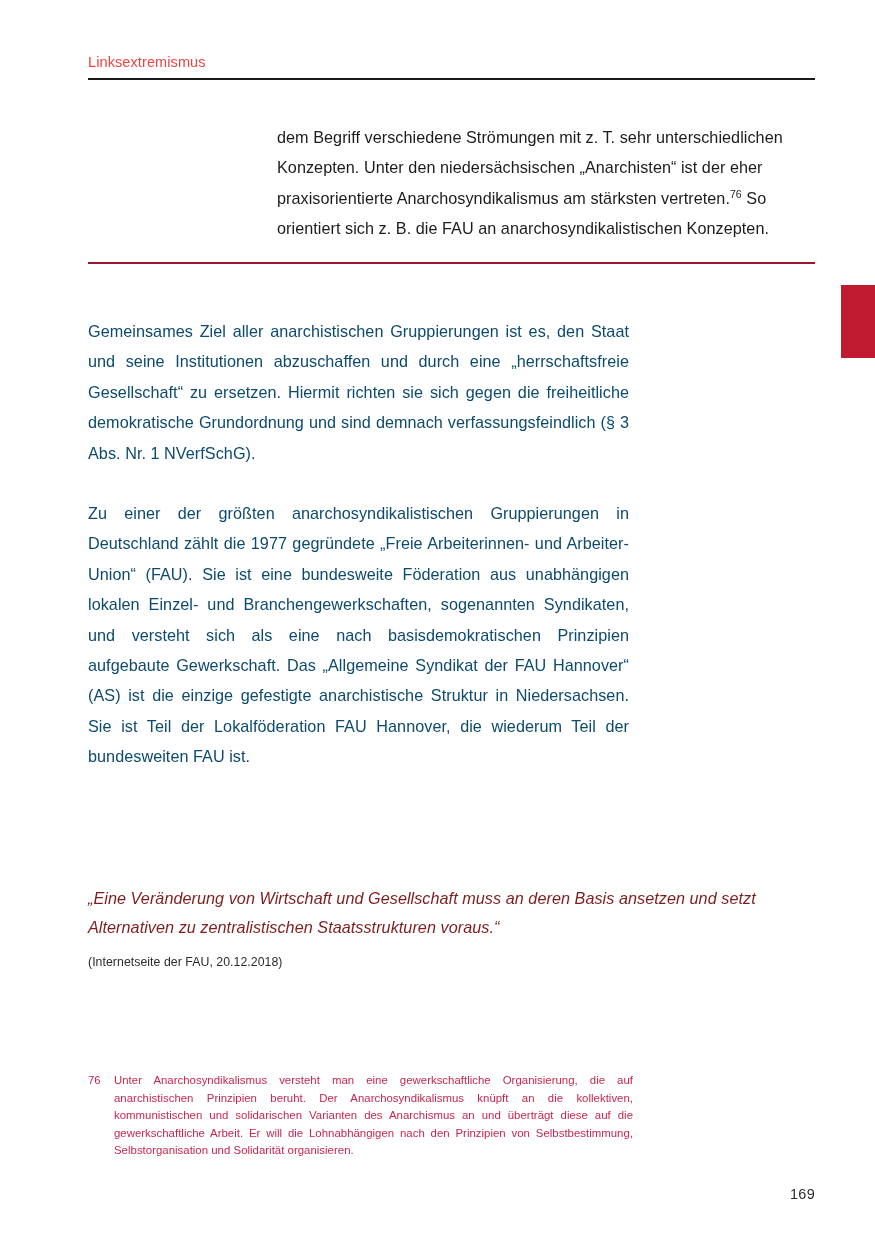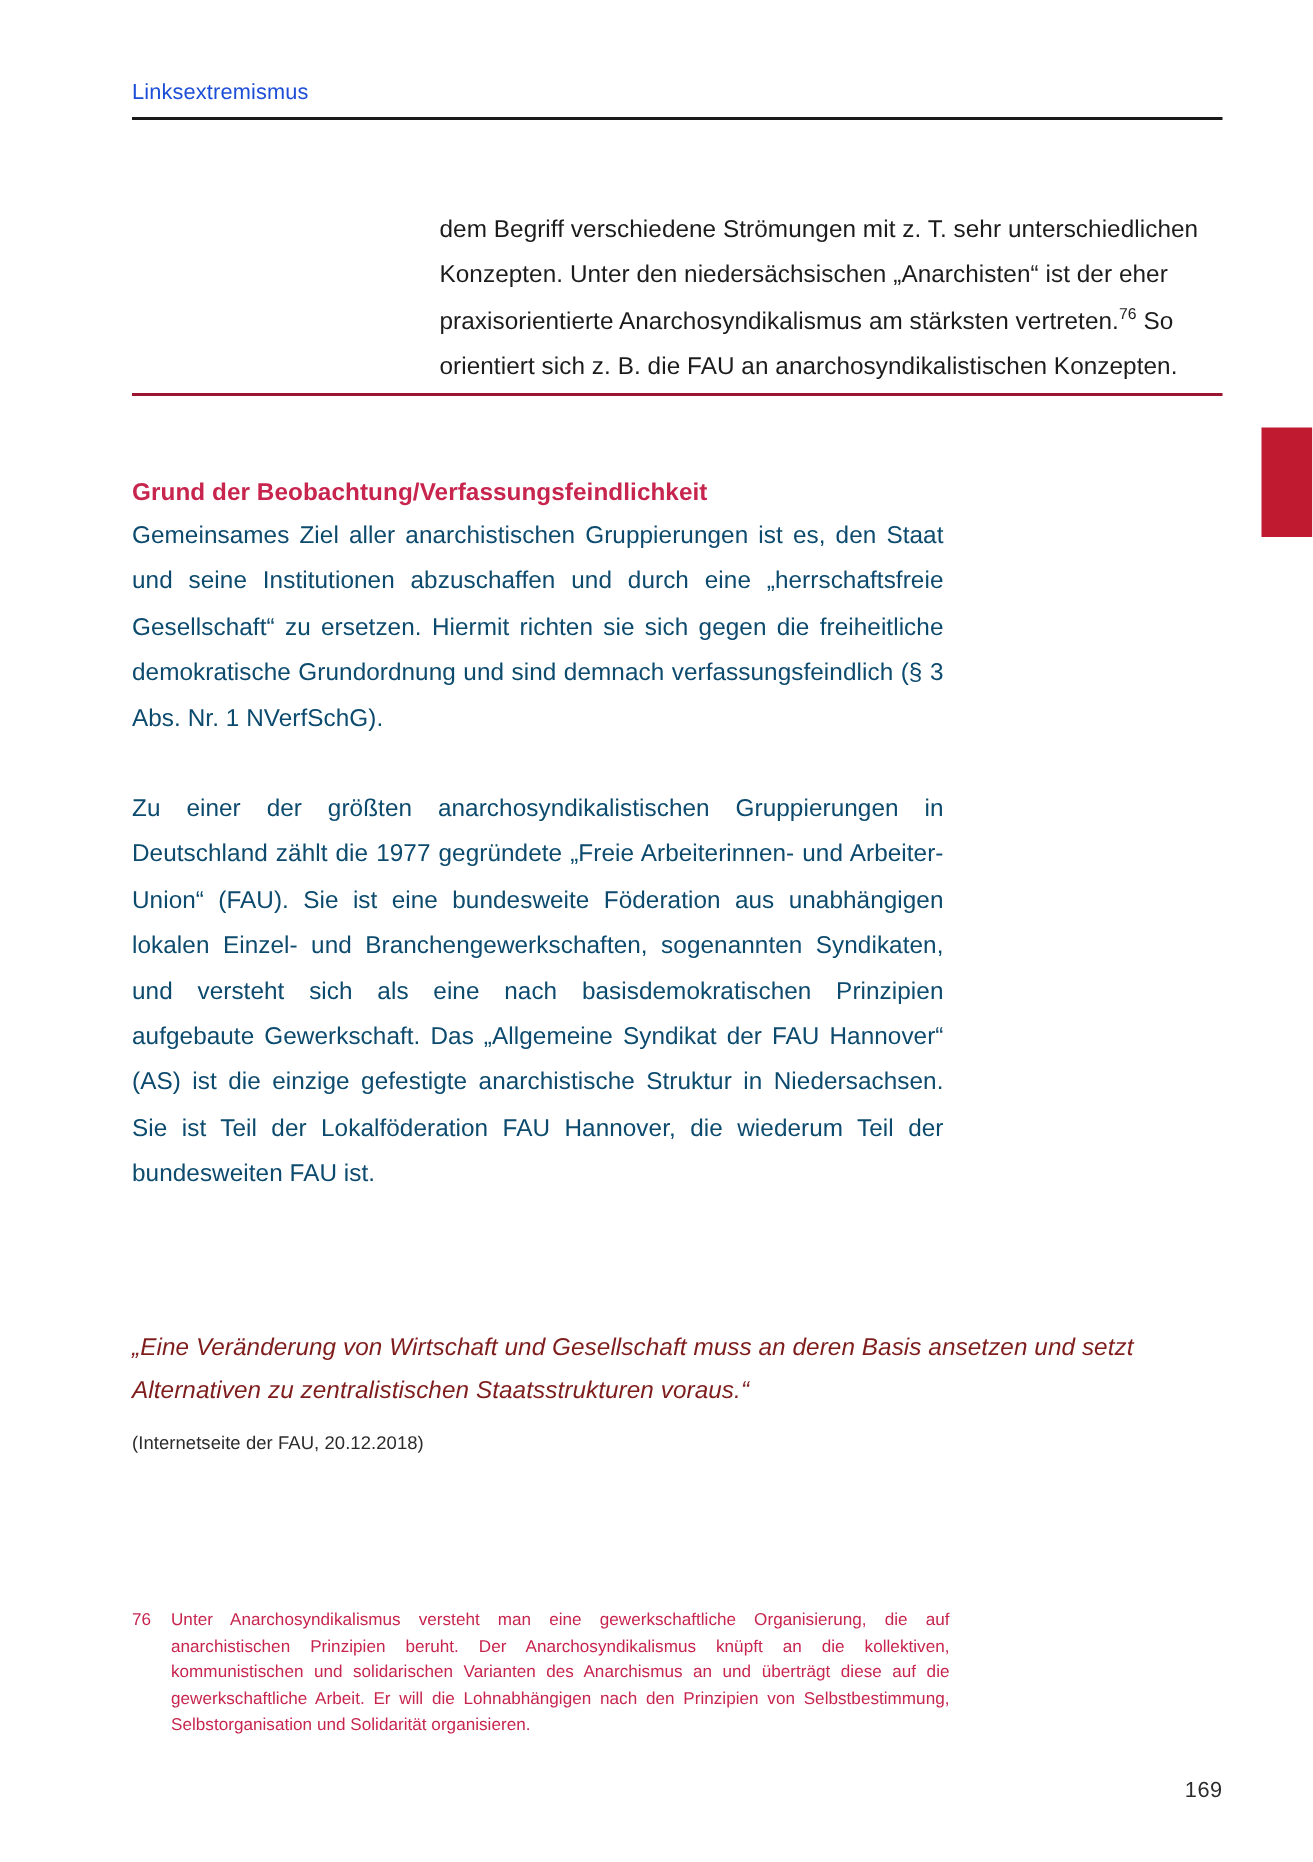--- a/index.html
+++ b/index.html
@@ -21,21 +21,21 @@
 
   
   .running-header {
     position: absolute;
     left: 88px;
     top: 54px;
     width: 727px;
   }
   .running-header-text {
     font-size: 14.5px;
-    color: #1d4ed8;
+    color: #ef4444;
     letter-spacing: 0.1px;
     line-height: 1.2;
     padding-bottom: 7px;
   }
   .header-rule {
     height: 1.6px;
     background: #1a1a1a;
     width: 727px;
   }
 
@@ -50,21 +50,21 @@
   }
 
   
   .intro-block {
     position: absolute;
     left: 277px;
     top: 122px;
     width: 538px;
   }
   .intro-block p {
-    margin: 16px;
+    margin: 0;
     font-size: 16.2px;
     line-height: 30.4px;
     color: #1c1c1c;
     text-align: left;
     letter-spacing: 0.05px;
   }
   .intro-block sup {
     font-size: 10.5px;
     vertical-align: super;
     line-height: 0;
@@ -178,21 +178,20 @@
   <div class="side-tab"></div>
 
   <div class="intro-block">
     <p><span>dem Begriff verschiedene Strömungen mit z. T. sehr unterschiedlichen Konzepten. Unter den niedersächsischen „Anarchisten“ ist der eher praxisorientierte Anarchosyndikalismus am stärksten vertreten.</span><sup>76</sup><span> So orientiert sich z. B. die FAU an anarchosyndikalistischen Konzepten.</span></p>
   </div>
 
   <div class="intro-rule"></div>
 
   <div class="main-col">
 
-    <h2 class="section-heading">Grund der Beobachtung/Verfassungsfeindlichkeit</h2>
     <p class="body-par">Gemeinsames Ziel aller anarchistischen Gruppierungen ist es, den Staat und seine Institutionen abzuschaffen und durch eine „herrschaftsfreie Gesellschaft“ zu ersetzen. Hiermit richten sie sich gegen die freiheitliche demokratische Grundordnung und sind demnach verfassungsfeindlich (§ 3 Abs. Nr. 1 NVerfSchG).</p>
 
     <div class="gap-lg"></div>
 
     <p class="body-par">Zu einer der größten anarchosyndikalistischen Gruppierungen in Deutschland zählt die 1977 gegründete „Freie Arbeiterinnen- und Arbeiter-Union“ (FAU). Sie ist eine bundesweite Föderation aus unabhängigen lokalen Einzel- und Branchengewerkschaften, sogenannten Syndikaten, und versteht sich als eine nach basisdemokratischen Prinzipien aufgebaute Gewerkschaft. Das „Allgemeine Syndikat der FAU Hannover“ (AS) ist die einzige gefestigte anarchistische Struktur in Niedersachsen. Sie ist Teil der Lokalföderation FAU Hannover, die wiederum Teil der bundesweiten FAU ist.</p>
 
     <div class="gap-md"></div>
 
   </div>
 

